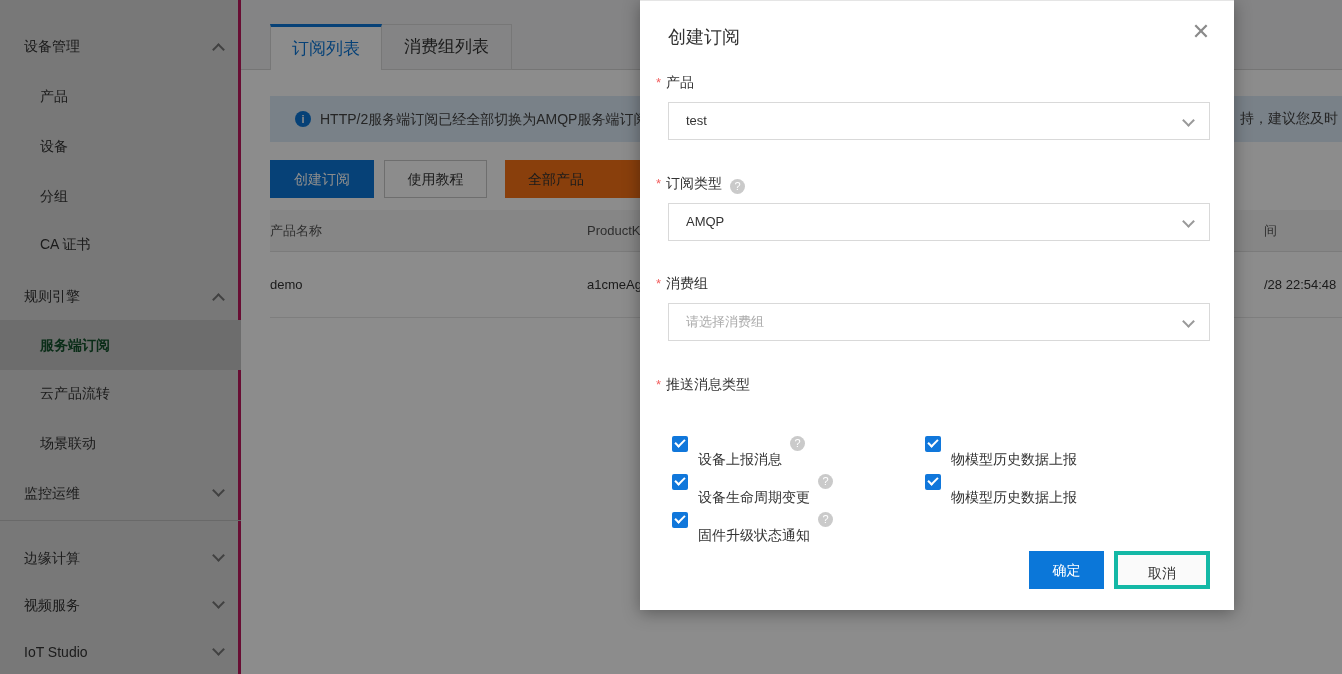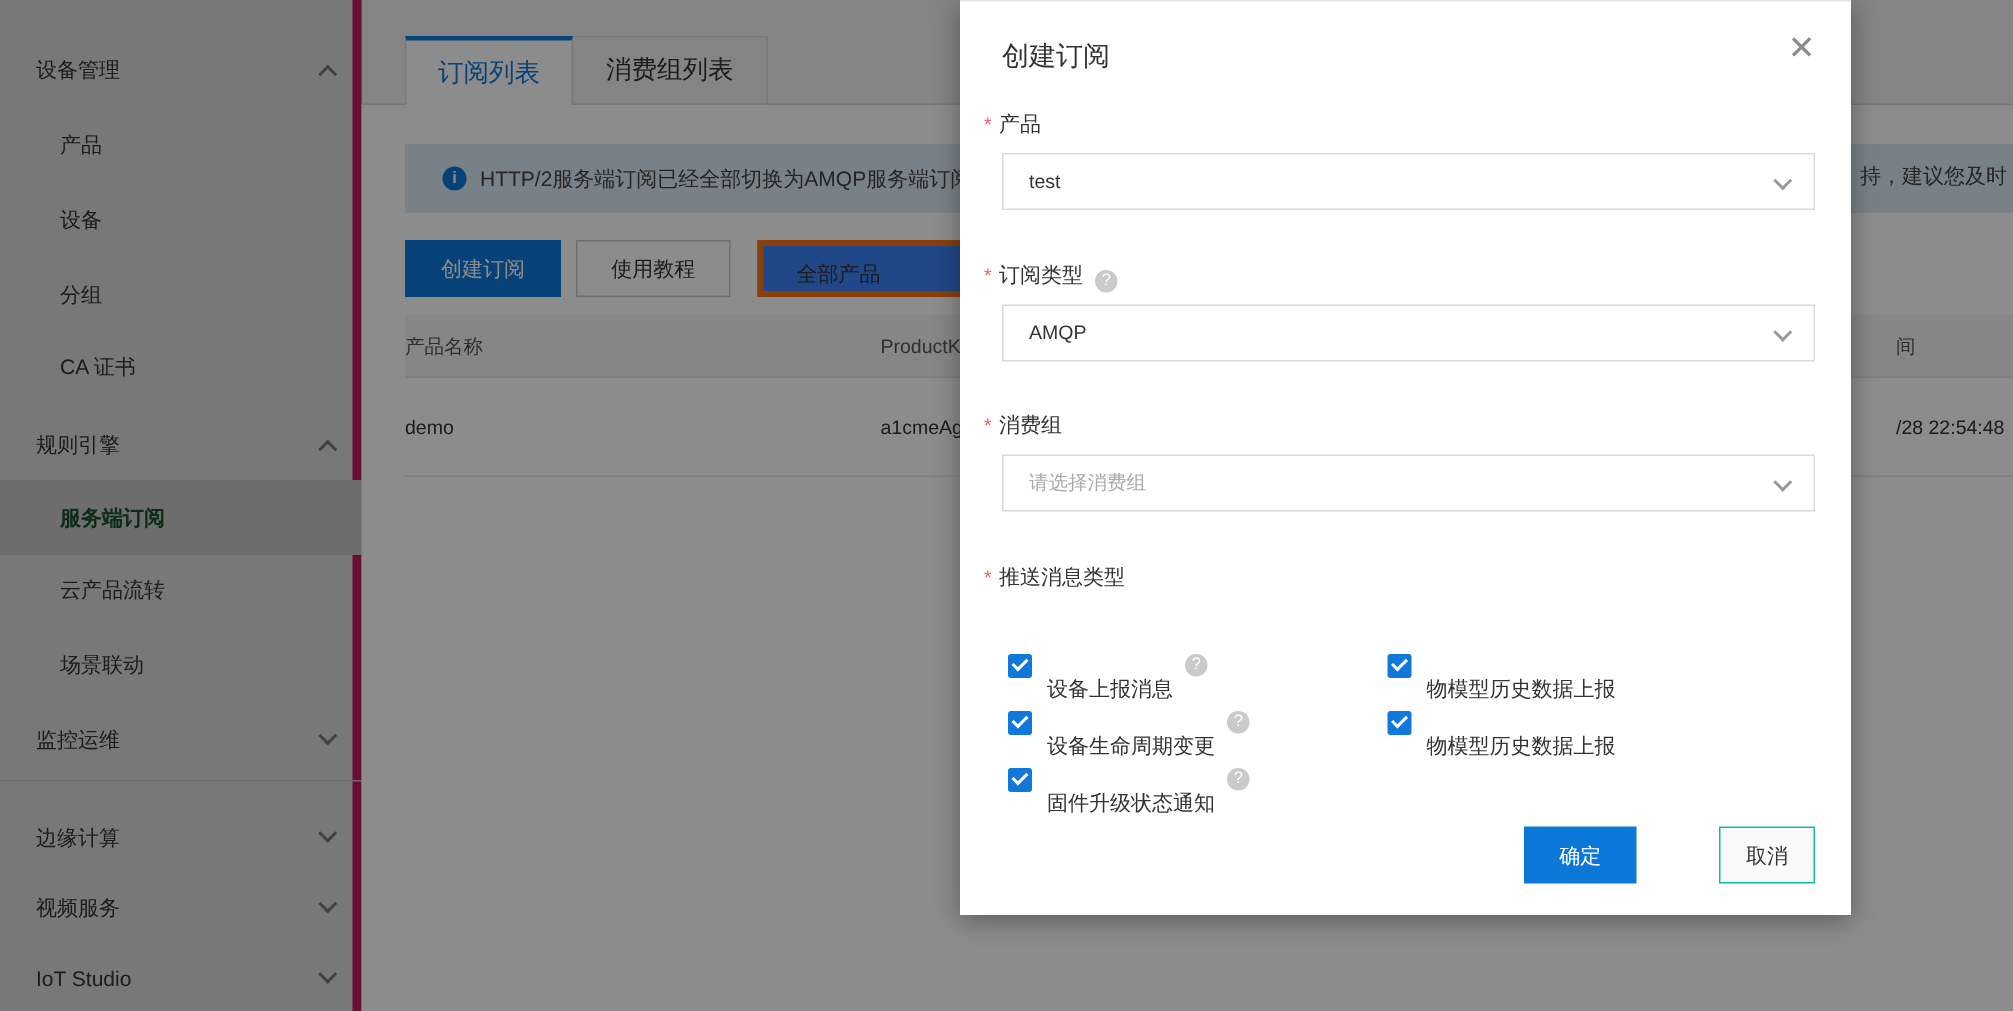--- a/index.html
+++ b/index.html
@@ -1,21 +1,21 @@
 <!DOCTYPE html>
 <html><head>
 <meta charset="utf-8">
 <style>
   * { margin:0; padding:0; box-sizing:border-box; }
   html,body { width:1342px; height:674px; overflow:hidden; }
   body { font-family:"Liberation Sans","DejaVu Sans",sans-serif; }
   .stage { position:relative; width:1342px; height:674px; overflow:hidden; background:#f0f1f2; }
 
   
-  .sidebar { position:absolute; left:0; top:0; width:241px; height:674px; background:#dadada; border-right:6px solid #be185d; z-index:1; }
+  .sidebar { position:absolute; left:0; top:0; width:241px; height:674px; background:#dadada; border-right:3px solid #be185d; z-index:1; }
   .nav-item { position:absolute; left:0; width:241px; height:50px; line-height:50px; font-size:14px; color:#333; cursor:pointer; white-space:nowrap; }
   .nav-item.section { padding-left:24px; }
   .nav-item.child { padding-left:40px; }
   .nav-item.selected { background:#c7c7c7; font-weight:bold; color:#14532d; }
   .chev { position:absolute; right:18px; top:22px; width:9px; height:9px; border-left:2px solid #777; border-bottom:2px solid #777; }
   .chev.up { transform:rotate(135deg); top:24px; }
   .chev.down { transform:rotate(-45deg); top:18px; }
   .side-divider { position:absolute; left:0; top:520px; width:241px; height:1px; background:#bfbfbf; }
 
   .content { position:absolute; left:241px; top:0; right:0; height:674px; z-index:1; }
@@ -27,21 +27,21 @@
 
   .banner { position:absolute; left:29px; top:96px; right:0; height:46px; background:#dcebf8; z-index:1; }
   .info-icon { position:absolute; left:25px; top:15px; width:16px; height:16px; border-radius:50%; background:#0b77d9; color:#fff; font-size:11px; font-weight:bold; text-align:center; line-height:16px; font-style:normal; }
   .info-icon::after { content:"i"; }
   .banner-text { position:absolute; left:50px; top:0; line-height:46px; font-size:14px; color:#444; white-space:nowrap; }
   .banner-text.frag { left:970px;font-family:Liberation Mono, monospace; }
 
   .btn { position:absolute; top:160px; height:38px; font-size:14px; text-align:center; line-height:36px; cursor:pointer; }
   .btn.primary { left:29px; width:104px; background:#0b77d9; color:#ffffff; line-height:38px; }
   .btn.plain { left:143px; width:103px; background:#ffffff; border:1px solid #c9c9c9; color:#333; }
-  .btn.select-like { left:264px; width:220px; background:#3b82f6; border:4px solid #f97316; color:#333; text-align:left; padding-left:22px; }
+  .btn.select-like { left:264px; width:220px; background:#f97316; border:1px solid #f97316; color:#333; text-align:left; padding-left:22px; }
 
   .thead { position:absolute; left:29px; top:210px; right:0; height:42px; background:#f4f4f4; border-bottom:1px solid #e0e0e0; font-size:13px; color:#555; }
   .thead span, .trow span { position:absolute; top:0; line-height:42px; white-space:nowrap; }
   .trow { position:absolute; left:29px; top:252px; right:0; height:66px; border-bottom:1px solid #e6e6e6; font-size:13px; color:#333; }
   .trow span { line-height:66px; }
   .c1 { left:0; } .c2 { left:317px; } .c3 { left:994px; }
 
   
   .overlay { position:absolute; left:0; top:0; width:1342px; height:674px; background:rgba(0,0,0,0.45); z-index:10; }
   .modal { position:absolute; left:640px; top:0; width:594px; height:610px; background:#ffffff; z-index:20; box-shadow:0 3px 16px rgba(0,0,0,0.35); border-top:1px solid #e5e5e5; }
@@ -56,21 +56,21 @@
   .sel-arrow { position:absolute; right:16px; top:13px; width:9px; height:9px; border-left:2px solid #999; border-bottom:2px solid #999; transform:rotate(-45deg); }
   .cb-row { position:absolute; left:0; width:594px; height:22px; }
   .cb-col { position:absolute; top:0; display:flex; align-items:center; }
   .cb-col.col1 { left:32px; } .cb-col.col2 { left:285px; }
   .checkbox { width:16px; height:16px; background:#1077db; border-radius:2px; position:relative; cursor:pointer; flex:none; }
   .checkbox::after { content:""; position:absolute; left:3px; top:3px; width:8px; height:4px; border-left:2px solid #fff; border-bottom:2px solid #fff; transform:rotate(-45deg); }
   .cb-label { margin-left:10px; font-size:14px; color:#333; white-space:nowrap;margin-top:33px; }
   .modal-footer { position:absolute; top:550px; right:24px; display:flex; gap:10px; }
   .mbtn { height:38px; font-size:14px; text-align:center; line-height:36px; cursor:pointer; }
   .mbtn.ok { width:75px; background:#0b77d9; color:#fff; line-height:38px; }
-  .mbtn.cancel { width:64px; background:#fafafa; border:1px solid #14b8a6; color:#333;margin-left:45px; }
+  .mbtn.cancel { width:96px; background:#fafafa; border:4px solid #14b8a6; color:#333; }
 </style>
 </head>
 <body>
 
 <div class="stage">
 
   <aside class="sidebar">
     <div class="nav-item section" style="top:-43px"></div>
     <div class="nav-item section" style="top:21px"><span>设备管理</span><span class="chev up"></span></div>
     <div class="nav-item child" style="top:71px"><span>产品</span></div>

